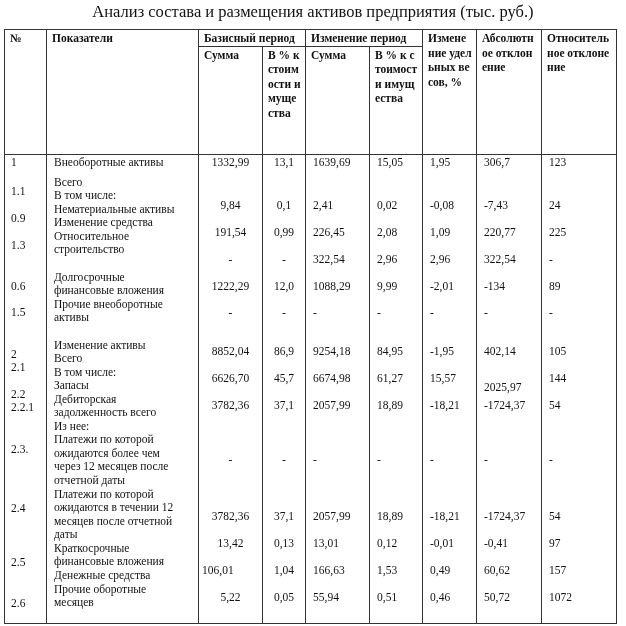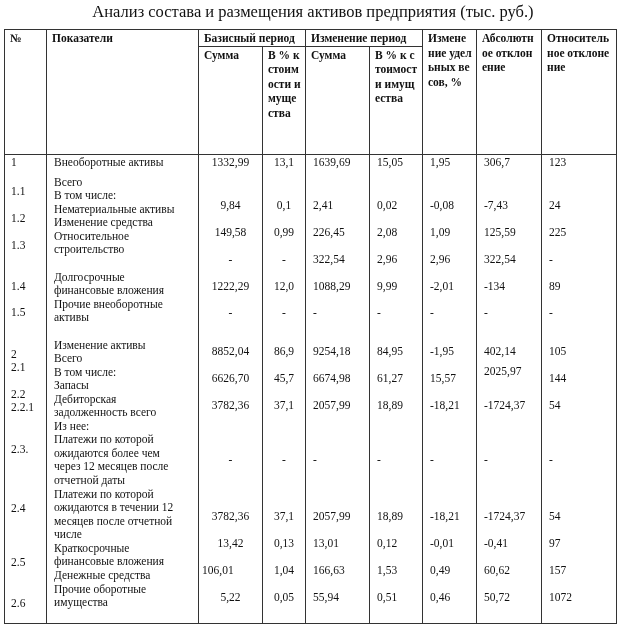--- a/index.html
+++ b/index.html
@@ -51,23 +51,23 @@
       <th>Сумма</th>
       <th class="hdr-cell">В % к стоимости имущества</th>
     </tr>
   </thead>
   <tbody>
     <tr style="height:469px">
 
       <td class="body-cell c-no">
         <span class="line" style="top:1px">1</span>
         <span class="line" style="top:30px">1.1</span>
-        <span class="line" style="top:57px">1.2</span>
+        <span class="line" style="top:57px">0.9</span>
         <span class="line" style="top:84px">1.3</span>
-        <span class="line" style="top:125px">1.4</span>
+        <span class="line" style="top:125px">0.6</span>
         <span class="line" style="top:151px">1.5</span>
         <span class="line" style="top:193px">2</span>
         <span class="line" style="top:206px">2.1</span>
         <span class="line" style="top:233px">2.2</span>
         <span class="line" style="top:246px">2.2.1</span>
         <span class="line" style="top:288px">2.3.</span>
         <span class="line" style="top:347px">2.4</span>
         <span class="line" style="top:401px">2.5</span>
         <span class="line" style="top:442px">2.6</span>
       </td>
@@ -91,32 +91,32 @@
         <span class="line" style="top:238px">Дебиторская</span>
         <span class="line" style="top:251px">задолженность всего</span>
         <span class="line" style="top:265px">Из нее:</span>
         <span class="line" style="top:278px">Платежи по которой</span>
         <span class="line" style="top:292px">ожидаются более чем</span>
         <span class="line" style="top:305px">через 12 месяцев после</span>
         <span class="line" style="top:319px">отчетной даты</span>
         <span class="line" style="top:333px">Платежи по которой</span>
         <span class="line" style="top:346px">ожидаются в течении 12</span>
         <span class="line" style="top:360px">месяцев после отчетной</span>
-        <span class="line" style="top:373px">числе</span>
+        <span class="line" style="top:373px">даты</span>
         <span class="line" style="top:387px">Краткосрочные</span>
         <span class="line" style="top:400px">финансовые вложения</span>
         <span class="line" style="top:414px">Денежные средства</span>
         <span class="line" style="top:428px">Прочие оборотные</span>
-        <span class="line" style="top:441px">имущества</span>
+        <span class="line" style="top:441px">месяцев</span>
       </td>
 
       <td class="body-cell">
         <div class="line num" style="top:1px;width:100%">1332,99</div>
         <div class="line num" style="top:44px;width:100%">9,84</div>
-        <div class="line num" style="top:71px;width:100%">149,58</div>
+        <div class="line num" style="top:71px;width:100%">191,54</div>
         <div class="line num" style="top:98px;width:100%">-</div>
         <div class="line num" style="top:125px;width:100%">1222,29</div>
         <div class="line num" style="top:151px;width:100%">-</div>
         <div class="line num" style="top:190px;width:100%">8852,04</div>
         <div class="line num" style="top:217px;width:100%">6626,70</div>
         <div class="line num" style="top:244px;width:100%">3782,36</div>
         <div class="line num" style="top:298px;width:100%">-</div>
         <div class="line num" style="top:355px;width:100%">3782,36</div>
         <div class="line num" style="top:382px;width:100%">13,42</div>
         <div class="line" style="top:409px;left:3px">106,01</div>
@@ -187,26 +187,26 @@
         <span class="line" style="top:298px">-</span>
         <span class="line" style="top:355px">-18,21</span>
         <span class="line" style="top:382px">-0,01</span>
         <span class="line" style="top:409px">0,49</span>
         <span class="line" style="top:436px">0,46</span>
       </td>
 
       <td class="body-cell left">
         <span class="line" style="top:1px">306,7</span>
         <span class="line" style="top:44px">-7,43</span>
-        <span class="line" style="top:71px">125,59</span>
+        <span class="line" style="top:71px">220,77</span>
         <span class="line" style="top:98px">322,54</span>
         <span class="line" style="top:125px">-134</span>
         <span class="line" style="top:151px">-</span>
         <span class="line" style="top:190px">402,14</span>
-        <span class="line" style="top:210px">2025,97</span>
+        <span class="line" style="top:226px">2025,97</span>
         <span class="line" style="top:244px">-1724,37</span>
         <span class="line" style="top:298px">-</span>
         <span class="line" style="top:355px">-1724,37</span>
         <span class="line" style="top:382px">-0,41</span>
         <span class="line" style="top:409px">60,62</span>
         <span class="line" style="top:436px">50,72</span>
       </td>
 
       <td class="body-cell left">
         <span class="line" style="top:1px">123</span>

